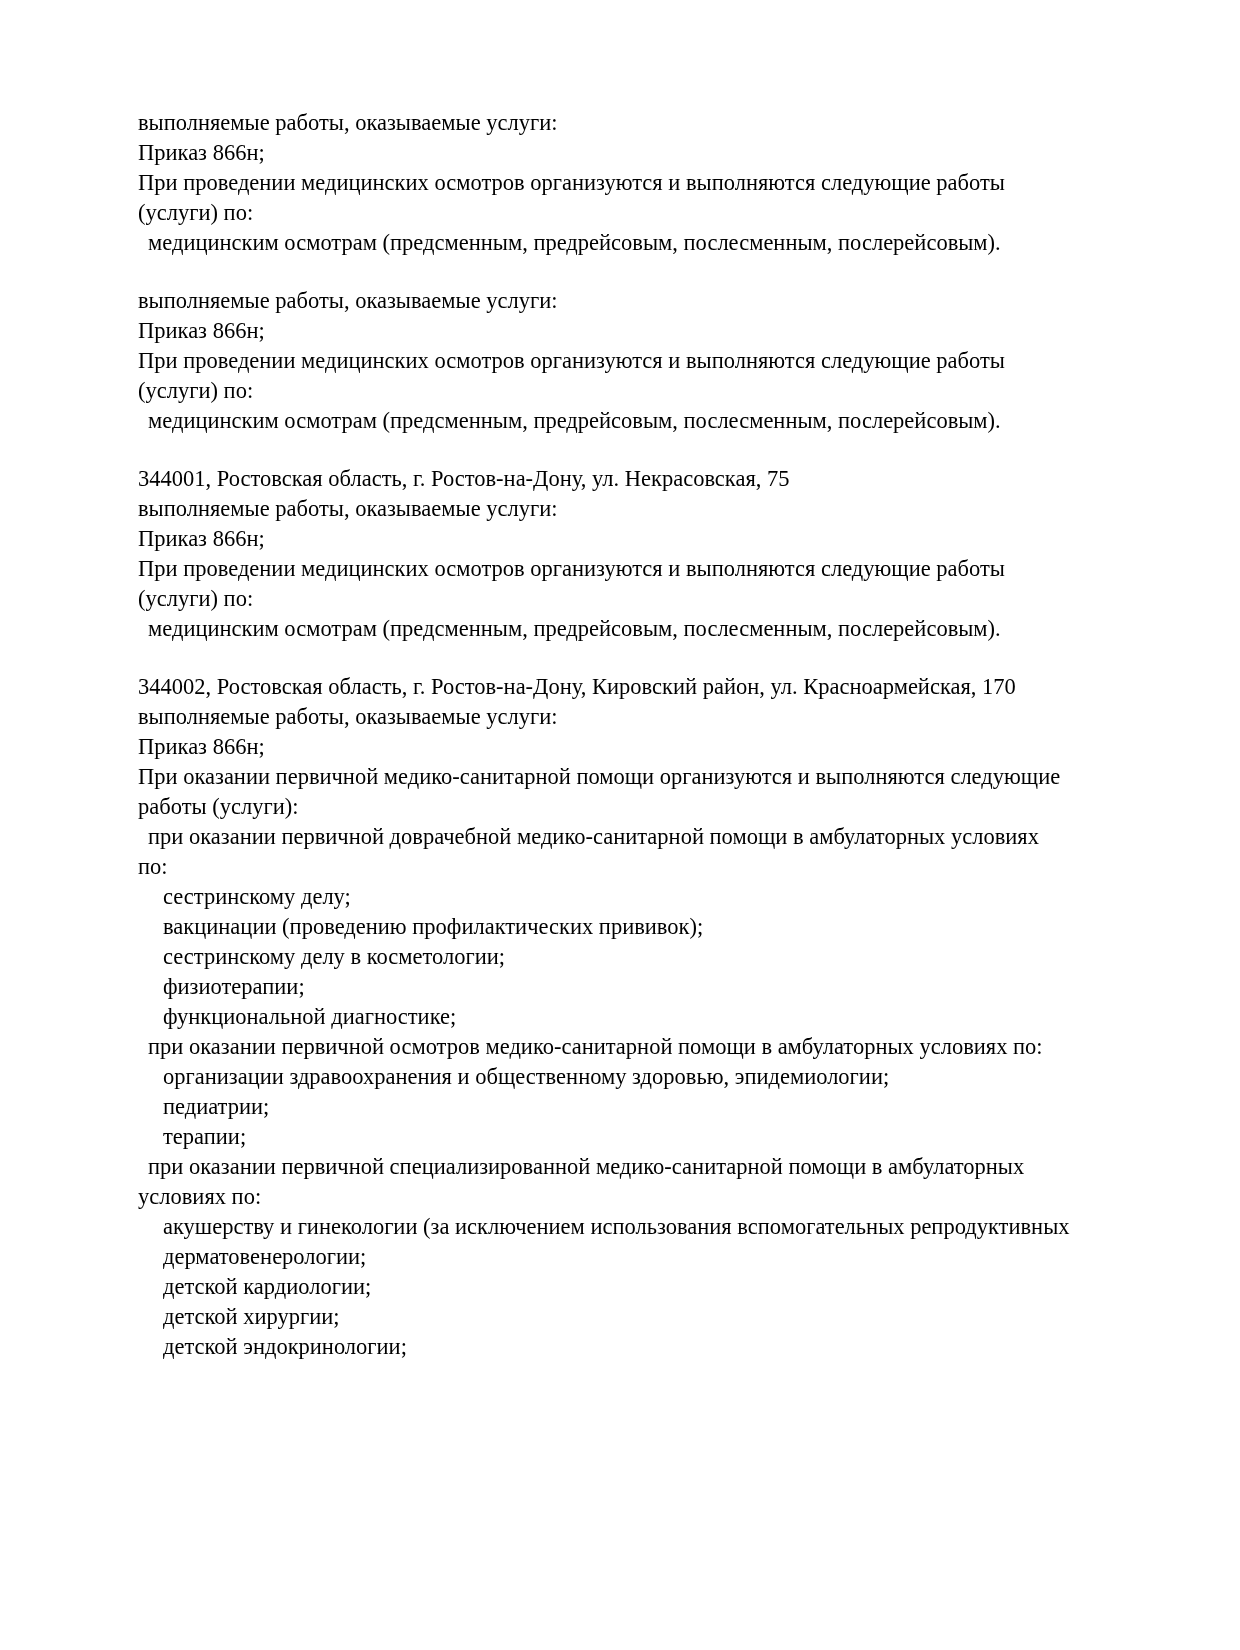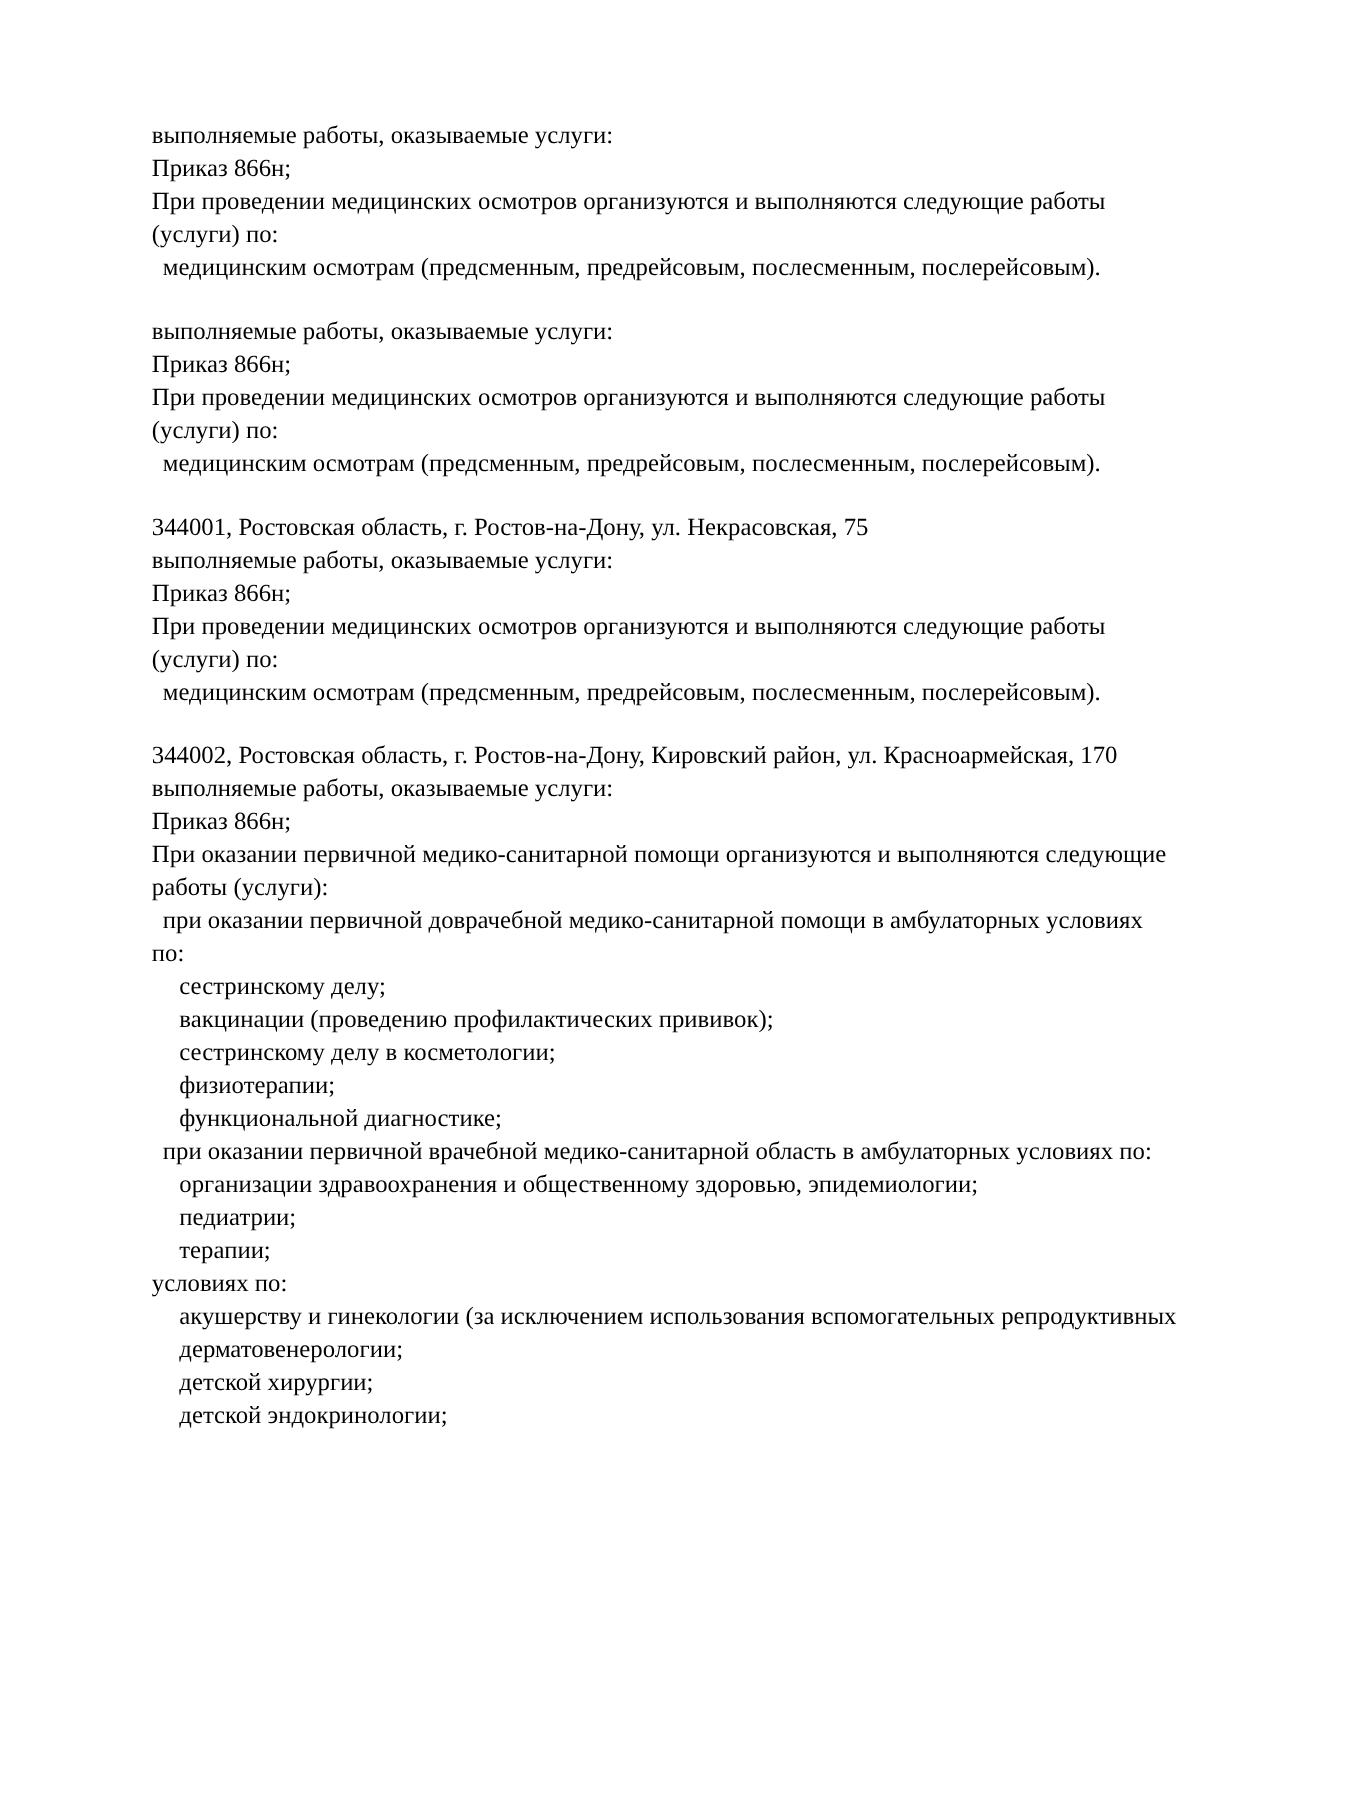--- a/index.html
+++ b/index.html
@@ -67,24 +67,26 @@
         <div class="line indent-0">Приказ 866н;</div>
         <div class="line indent-0">При оказании первичной медико-санитарной помощи организуются и выполняются следующие</div>
         <div class="line indent-0">работы (услуги):</div>
         <div class="line indent-1">при оказании первичной доврачебной медико-санитарной помощи в амбулаторных условиях</div>
         <div class="line indent-0">по:</div>
         <div class="line indent-2">сестринскому делу;</div>
         <div class="line indent-2">вакцинации (проведению профилактических прививок);</div>
         <div class="line indent-2">сестринскому делу в косметологии;</div>
         <div class="line indent-2">физиотерапии;</div>
         <div class="line indent-2">функциональной диагностике;</div>
-        <div class="line indent-1">при оказании первичной врачебной медико-санитарной область в амбулаторных условиях по:</div>
+        <div class="line indent-1">при оказании первичной осмотров медико-санитарной помощи в амбулаторных условиях по:</div>
         <div class="line indent-2">организации здравоохранения и общественному здоровью, эпидемиологии;</div>
         <div class="line indent-2">педиатрии;</div>
         <div class="line indent-2">терапии;</div>
+        <div class="line indent-1">при оказании первичной специализированной медико-санитарной помощи в амбулаторных</div>
         <div class="line indent-0">условиях по:</div>
         <div class="line indent-2">акушерству и гинекологии (за исключением использования вспомогательных репродуктивных</div>
         <div class="line indent-2">дерматовенерологии;</div>
+        <div class="line indent-2">детской кардиологии;</div>
         <div class="line indent-2">детской хирургии;</div>
         <div class="line indent-2">детской эндокринологии;</div>
       </div>
     </div>
 </div>
 
 </body></html>

